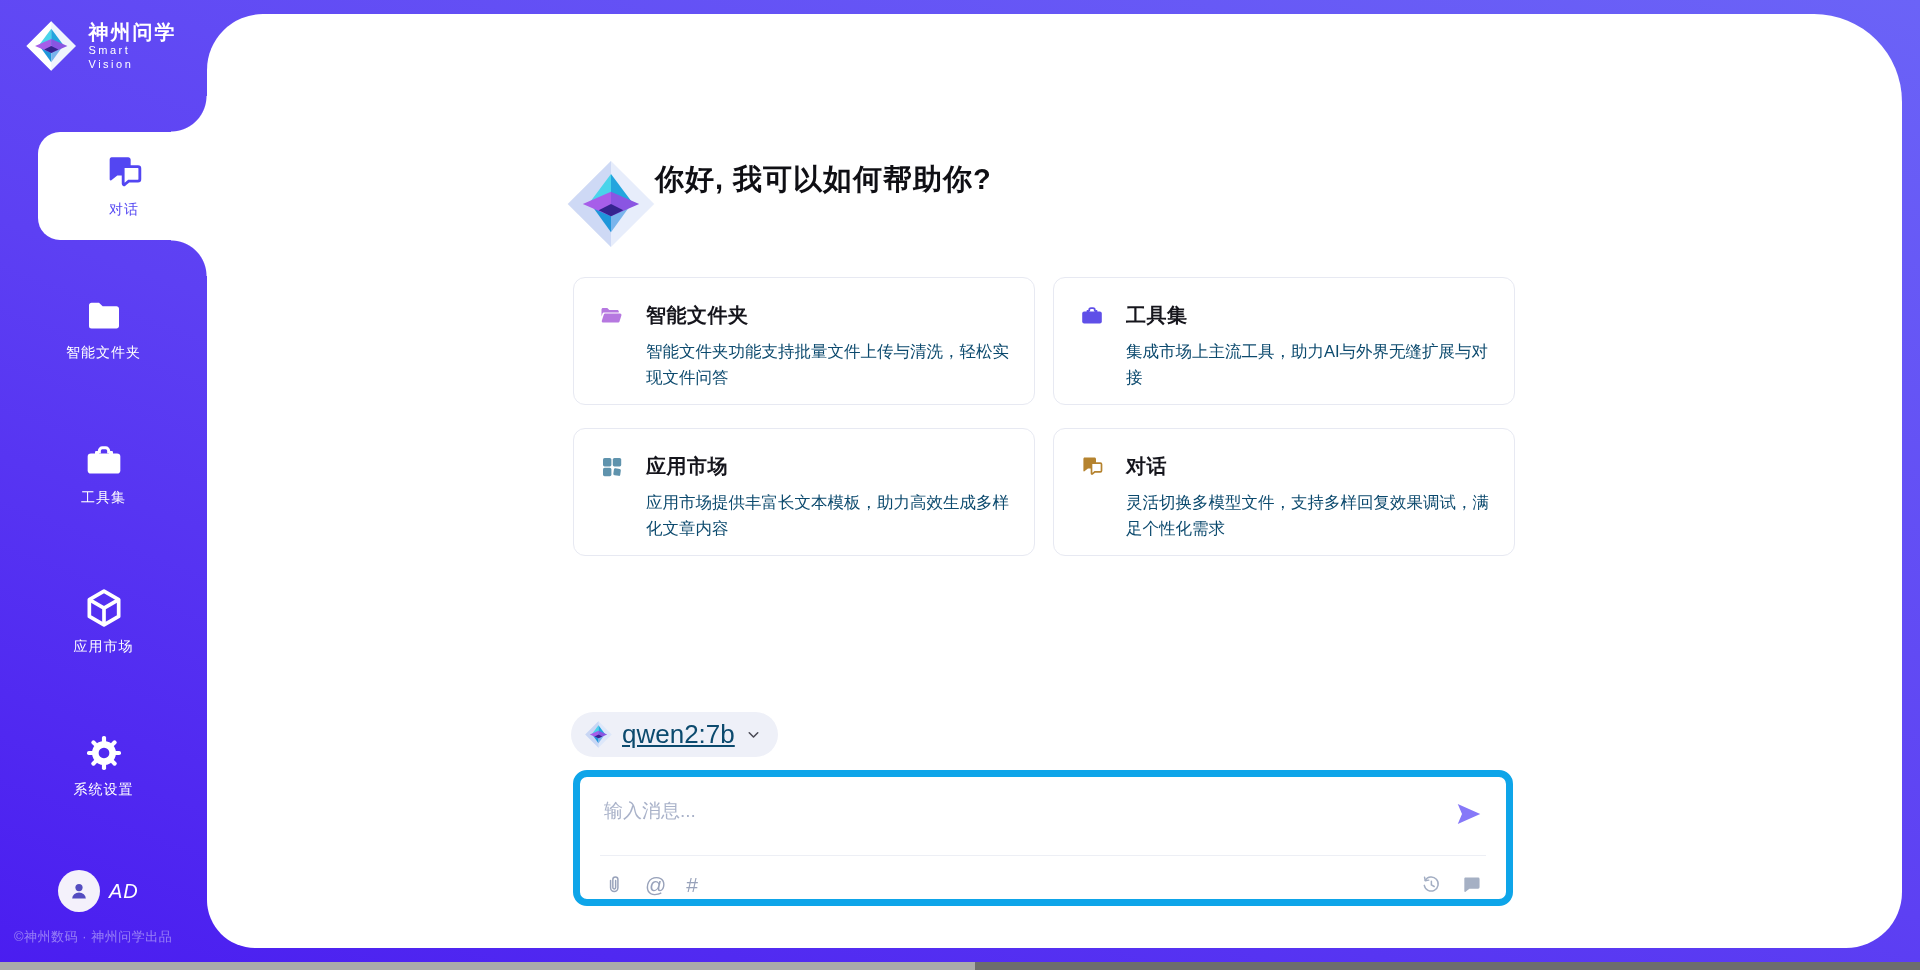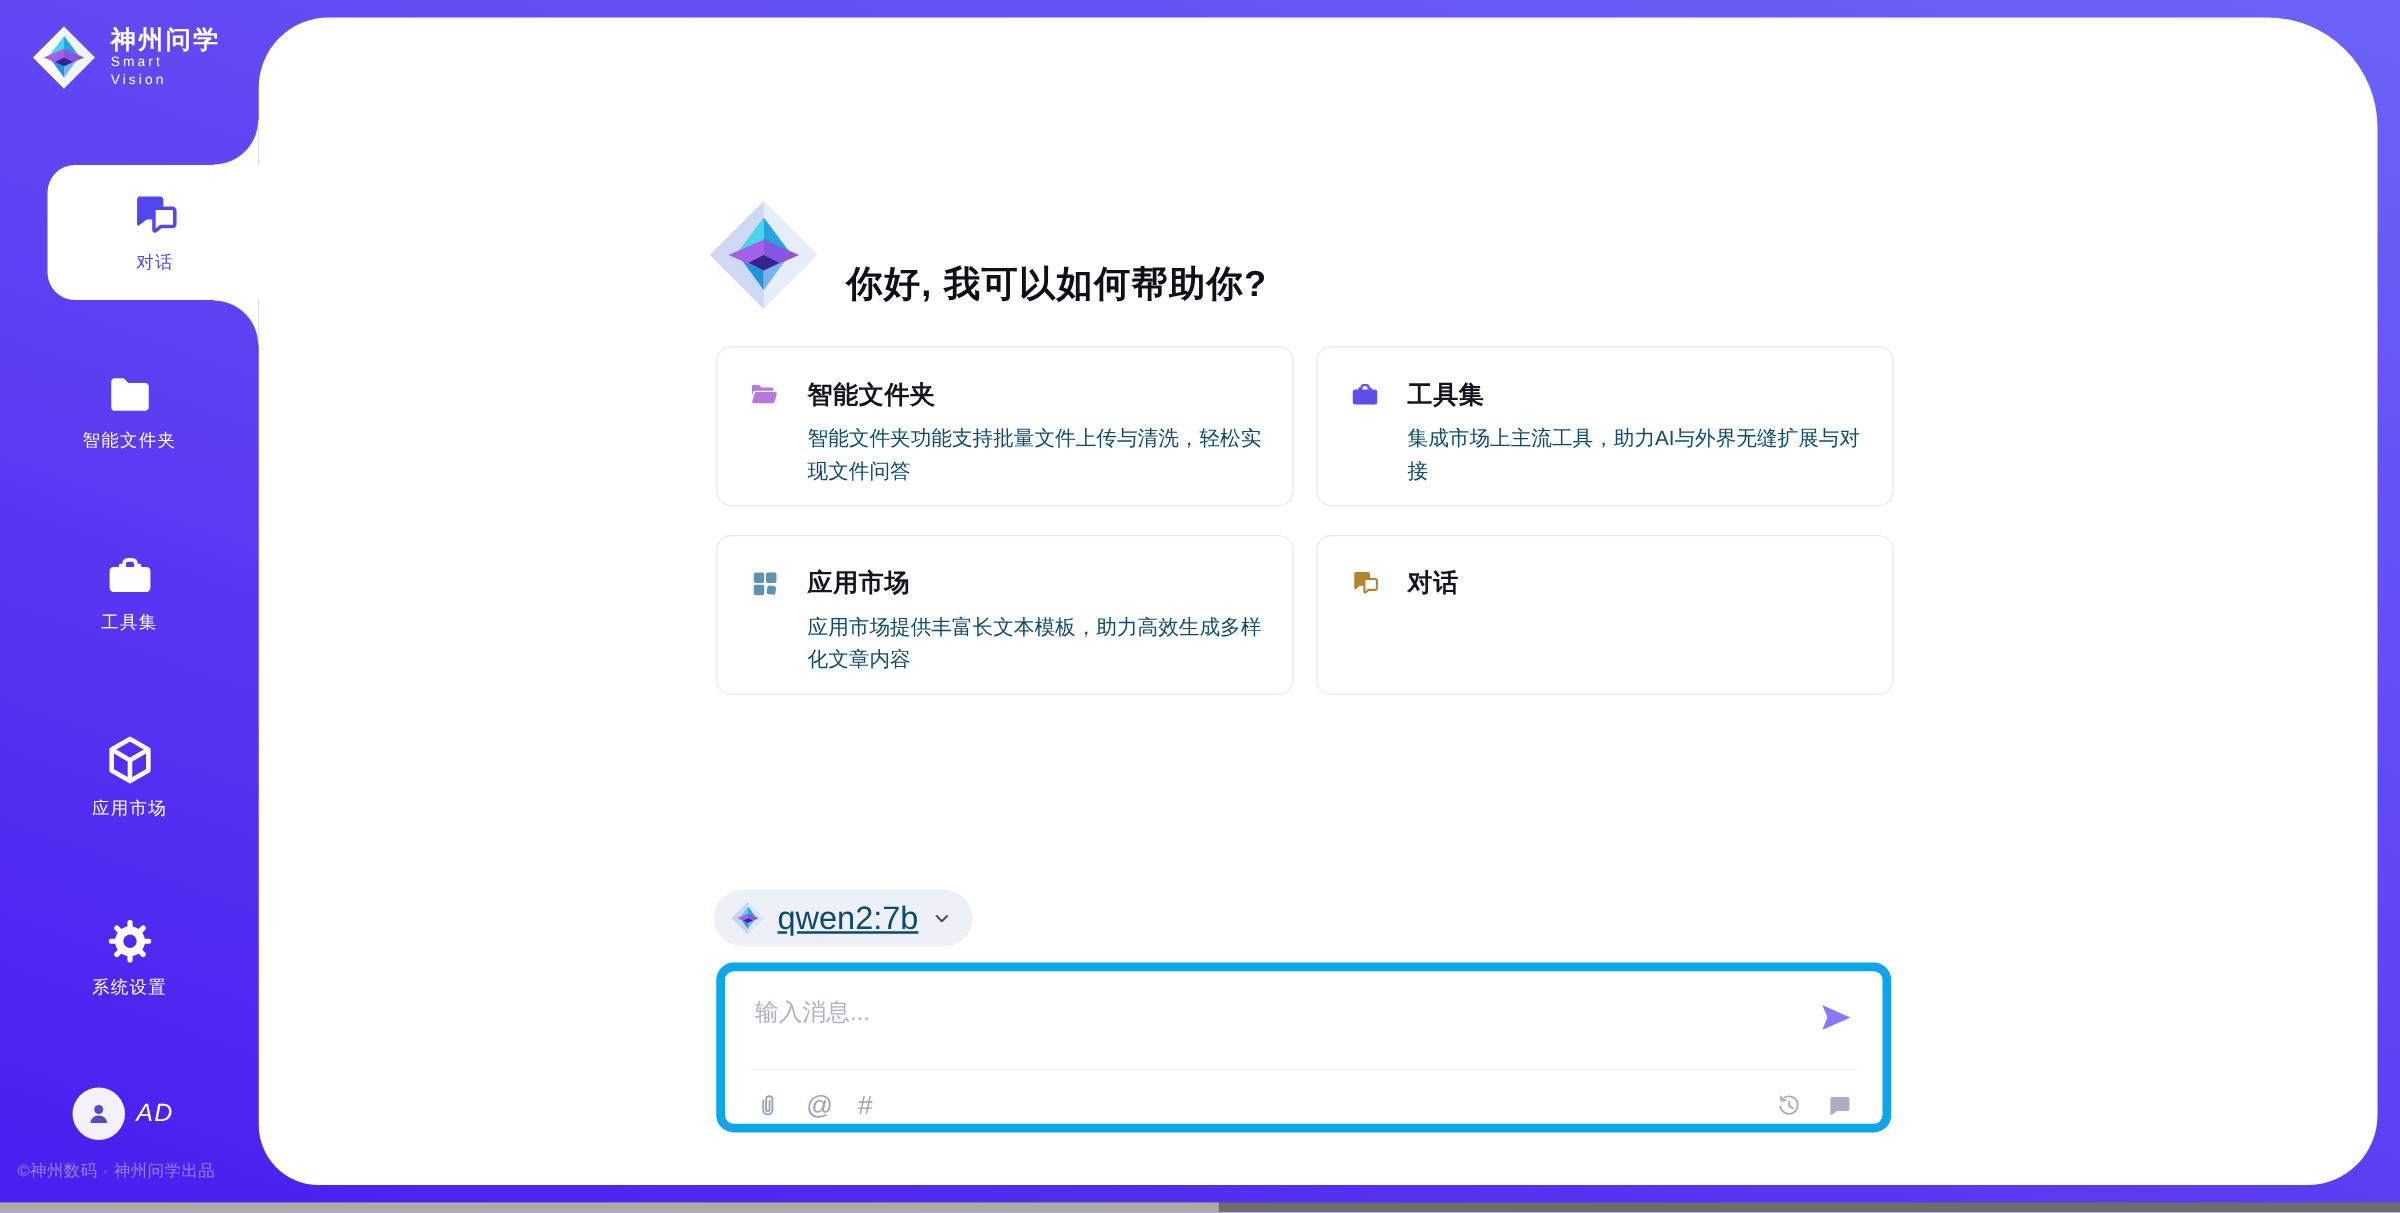--- a/index.html
+++ b/index.html
@@ -58,21 +58,21 @@
   }
   .user-avatar svg { width:24px; height:24px; }
   .user-name { color:#fff; font-size:20px; letter-spacing:1px; }
 
   .side-footer {
     position:absolute; left:14px; top:928px; color:rgba(255,255,255,0.42);
     font-size:13px; letter-spacing:0.5px; white-space:nowrap;
   }
 
   
-  .greeting { position:absolute; left:360px; top:146px; display:flex; align-items:flex-end; gap:22px; }
+  .greeting { position:absolute; left:360px; top:146px; display:flex; align-items:flex-start; }
   .greeting svg { width:88px; height:88px; }
   .greeting-text { font-size:29px; font-weight:bold; color:#0f0f14; letter-spacing:1px; }
 
   
   .cards {
     position:absolute; left:366px; top:263px;
     display:grid; grid-template-columns:462px 462px; grid-auto-rows:128px; column-gap:18px; row-gap:23px;
   }
   .card {
     background:#fff; border:1px solid #e7e9f2; border-radius:12px;
@@ -183,20 +183,21 @@
       </div>
 
       <div class="card">
         <div class="card-head">
           <svg viewBox="0 0 24 24">
             <path fill="#b5832f" d="M3.5 2.5h11c.8 0 1.5.7 1.5 1.5v8c0 .8-.7 1.5-1.5 1.5H8l-3.6 2.8c-.5.4-1 .1-1-.5V4c0-.8.5-1.5 1.1-1.5z"></path>
             <path fill="#fff" stroke="#b5832f" stroke-width="1.7" d="M12.2 8.2h8.2c.6 0 1.1.5 1.1 1.1v6.5c0 .6-.5 1.1-1.1 1.1h-5.6l-2.4 2c-.4.3-.9.1-.9-.4V9.3c0-.6.2-1.1.7-1.1z"></path>
           </svg>
           <div class="card-title">对话</div>
         </div>
+        <div class="card-desc">灵活切换多模型文件，支持多样回复效果调试，满足个性化需求</div>
       </div>
     </div>
 
     <div class="model-pill">
       <svg class="pill-logo" viewBox="0 0 100 100">
         <polygon points="50,1 99,50 50,99 1,50" fill="#dde7fa"></polygon>
         <polygon points="50,1 50,99 1,50" fill="#c8d6f4"></polygon>
         <polygon points="50,48 26,48 50,16" fill="#49d4ea"></polygon>
         <polygon points="50,48 74,48 50,16" fill="#23a5de"></polygon>
         <polygon points="50,49 26,49 50,82" fill="#1e96da"></polygon>

